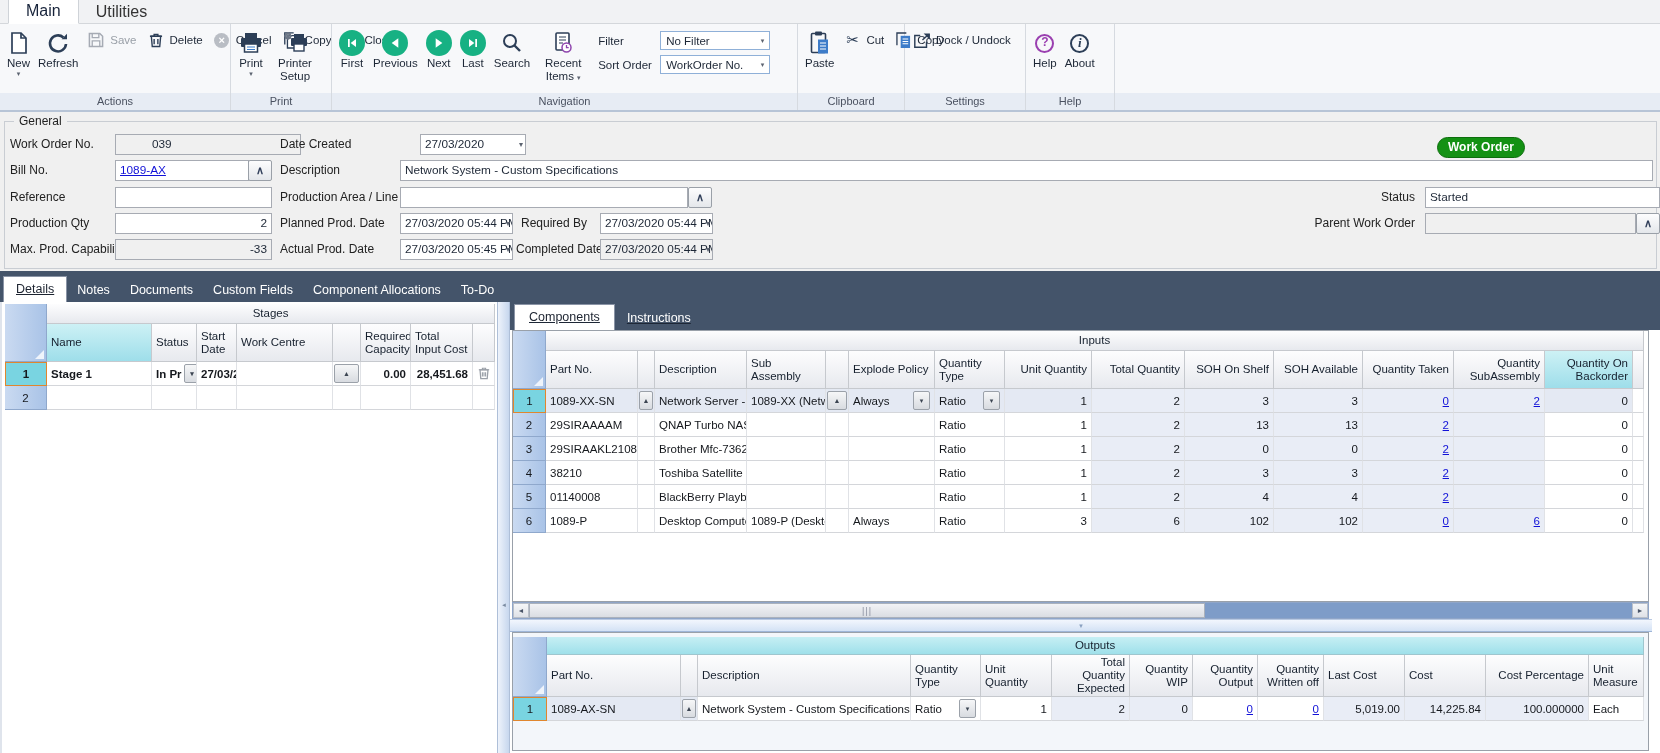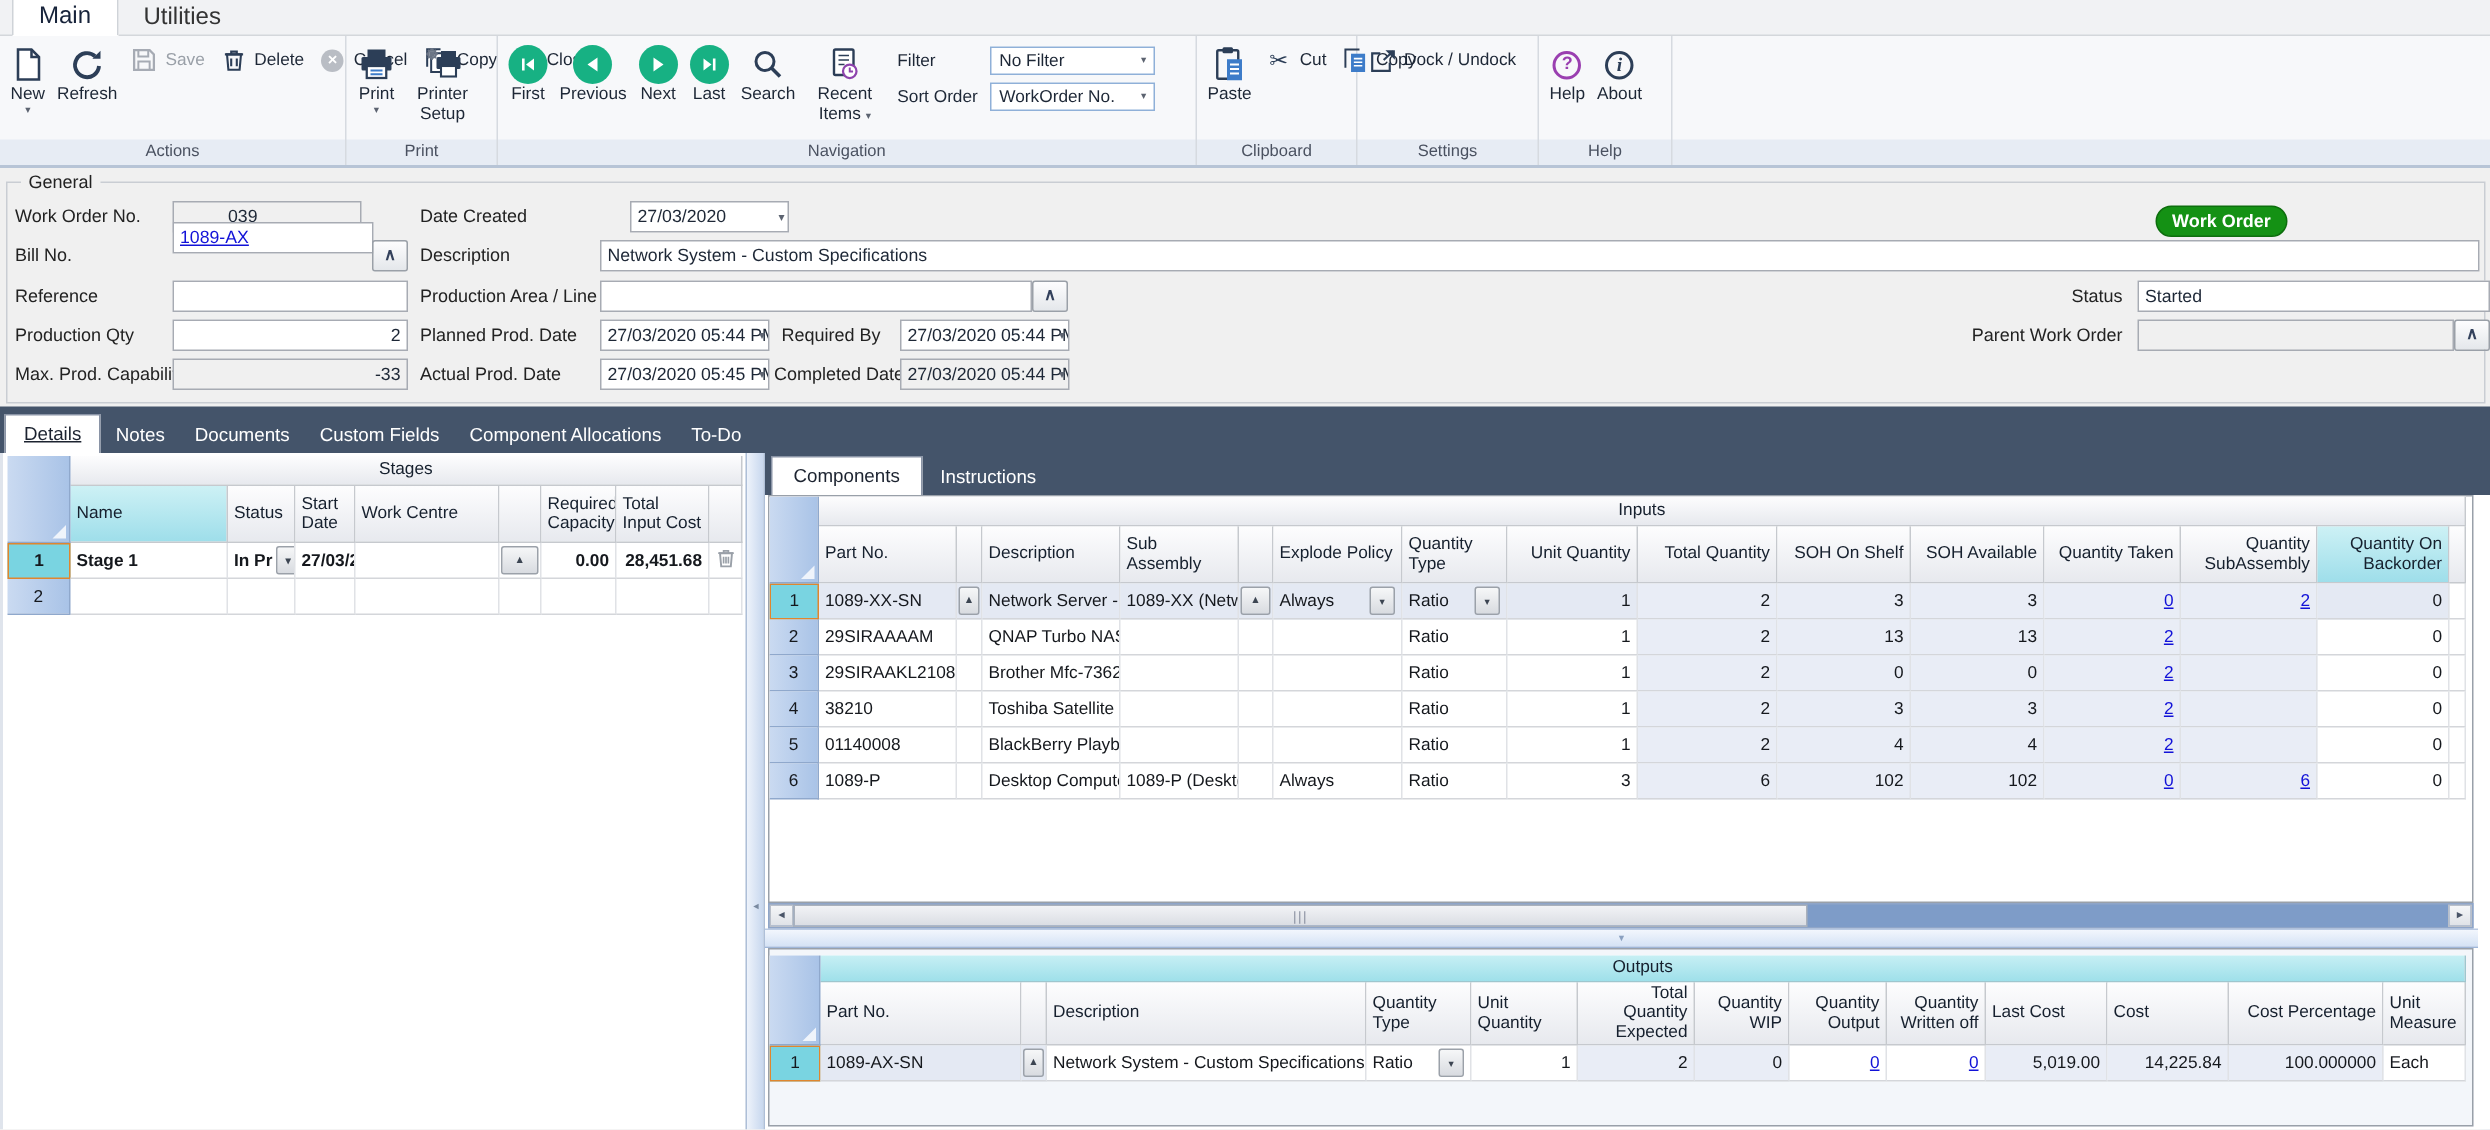--- a/index.html
+++ b/index.html
@@ -51,21 +51,21 @@
   
   #dtabs { position:absolute; top:271px; left:0; width:1660px; height:31px; background:#44546a; display:flex; align-items:flex-end; padding-left:3px; }
   .dtab { color:#fff; font-size:12.5px; padding:4px 10px 5px; white-space:nowrap; }
   .dtab.active { background:#fff; color:#1c2330; border:1px solid #8a94a6; border-bottom:none; text-decoration:underline; padding:5px 12px 6px; }
 
   
   #leftpanel { position:absolute; top:302px; left:0; width:497px; height:451px; background:#fff; border-left:2px solid #dfe4ec; }
   #vsplit { position:absolute; top:302px; left:497px; width:13px; height:451px; background:linear-gradient(to right,#eef3fb,#c7d7ee); border-left:1px solid #aebfd8; border-right:1px solid #aebfd8; }
   .vs-arrow { position:absolute; top:300px; left:3px; font-size:6px; color:#7a8aa0; }
   #rightpanel { position:absolute; top:302px; left:510px; width:1150px; height:451px; background:#fff; }
-  #ctabs { height:28px; background:#44546a; display:flex; align-items:flex-end; padding-left:4px; }
+  #ctabs { height:28px; background:#44546a; display:flex; align-items:flex-end; padding-left:4px;text-decoration:underline; }
   .ctab { color:#fff; font-size:12.5px; padding:4px 12px 5px; }
   .ctab.active { background:#fff; color:#1c2330; border:1px solid #8a94a6; border-bottom:none; padding:5px 14px 6px; }
   #redge { position:absolute; top:302px; left:1652px; width:8px; height:451px; background:linear-gradient(to right,#e9f0fa,#c9d9ef); }
 
   
   table.grid { border-collapse:separate; border-spacing:0; table-layout:fixed; font-size:11.5px; background:#fff; }
   .grid td { border-right:1px solid #e0e2e6; border-bottom:1px solid #d4d6da; overflow:hidden; white-space:nowrap; padding:0 4px; height:24px; color:#15181d; }
   .grid th { background:linear-gradient(#fdfdfe,#e7e9ee); border-right:1px solid #c6c9ce; border-bottom:1px solid #c6c9ce; font-weight:normal; white-space:normal; overflow:hidden; line-height:1.12; padding:1px 4px; text-align:left; vertical-align:middle; color:#16202e; }
   .grid th.gh { text-align:center; }
   .grid th.ghcyan { background:linear-gradient(#c6eff4,#9fe0ea); border-color:#9fc6ce; }
@@ -358,27 +358,27 @@
   </div>
 </div>
 
 <div id="general">
   <div class="gbox"></div>
   <div class="gleg">General</div>
 
   <div class="badge" style="left:1437px; top:25px;">Work Order</div>
 
   <div class="lb" style="left:10px; top:22px;">Work Order No.</div>
-  <div class="fd ro" style="left:115px; top:22px; width:126px;padding-left:36px;">039</div>
+  <div class="fd ro" style="left:115px; top:22px; width:186px;padding-left:36px;">039</div>
 
   <div class="lb" style="left:280px; top:22px;">Date Created</div>
   <div class="fd withdc" style="left:420px; top:22px; width:106px;"><span>27/03/2020</span><span class="dc">▾</span></div>
 
   <div class="lb" style="left:10px; top:48px;">Bill No.</div>
-  <div class="fd" style="left:115px; top:36px; width:134px;"><a class="linktext">1089-AX</a></div>
+  <div class="fd" style="left:115px; top:48px; width:134px;"><a class="linktext">1089-AX</a></div>
   <div class="chvbtn" style="left:248px; top:48px;"><span>∧</span></div>
 
   <div class="lb" style="left:280px; top:48px;">Description</div>
   <div class="fd" style="left:400px; top:48px; width:1253px;">Network System - Custom Specifications</div>
 
   <div class="lb" style="left:10px; top:75px;">Reference</div>
   <div class="fd" style="left:115px; top:75px; width:157px;"></div>
 
   <div class="lb" style="left:280px; top:75px;">Production Area / Line</div>
   <div class="fd" style="left:400px; top:75px; width:288px;"></div>

